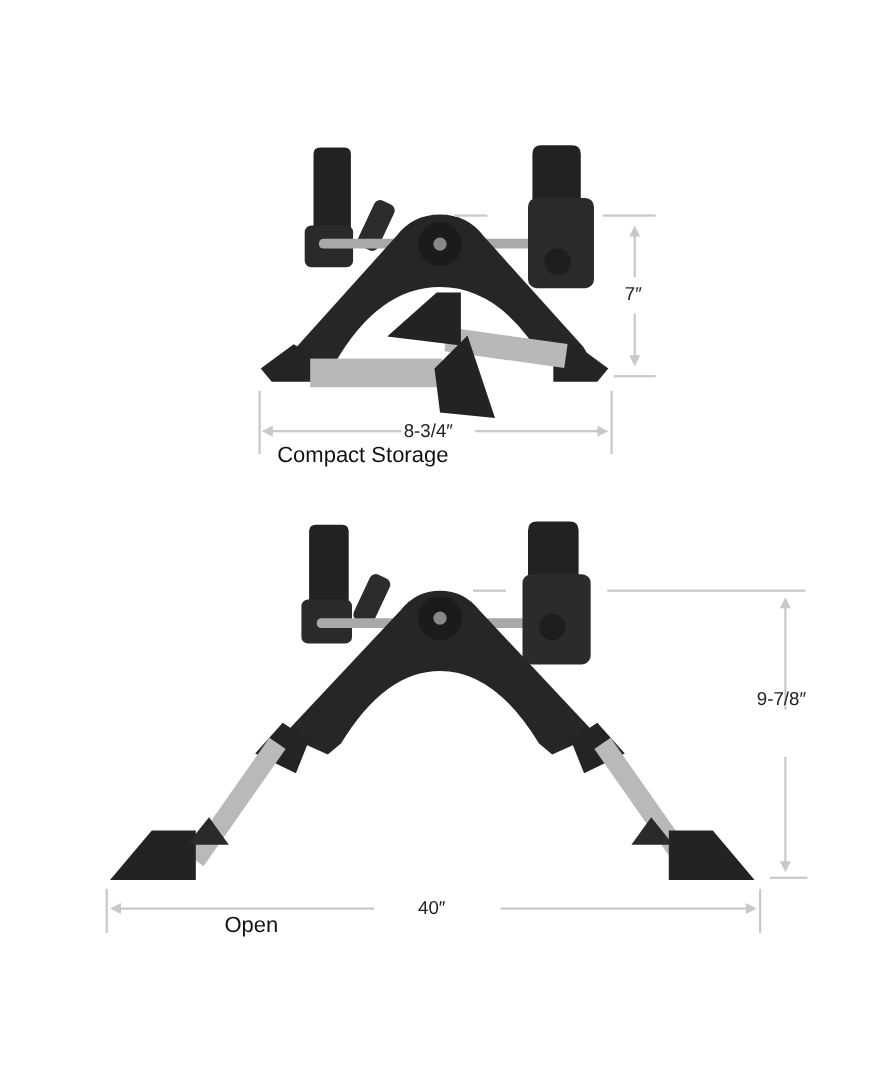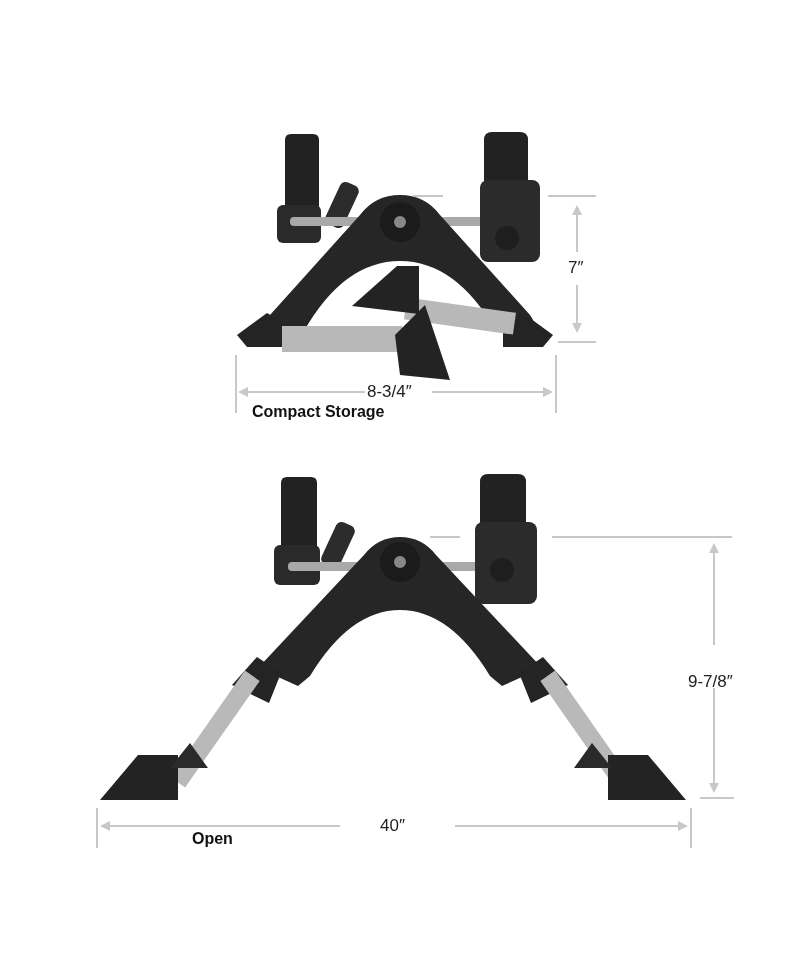--- a/index.html
+++ b/index.html
@@ -1,20 +1,20 @@
 <!DOCTYPE html>
 <html><head>
 <meta charset="utf-8">
 <style>
   html, body { margin:0; padding:0; background:#ffffff; }
   body { width:800px; height:977px; position:relative; overflow:hidden;
          font-family:"Liberation Sans", "DejaVu Sans", sans-serif; }
   .dim-line { position:absolute; background:#c8c8c8; }
   .dim-text { position:absolute; color:#222; font-size:17px; white-space:nowrap; }
-  .caption { position:absolute; color:#111; font-weight:bold; font-size:16px; white-space:nowrap; }
+  .caption { position:absolute; color:#111; font-weight:normal; font-size:20px; white-space:nowrap; }
   svg { position:absolute; left:0; top:0; }
 </style>
 </head>
 <body>
 
 <svg width="800" height="977">
 
   <g>
     <path d="M285 140 q0 -6 6 -6 h22 q6 0 6 6 v80 h-34 z" fill="#222"></path>
     <rect x="277" y="205" width="44" height="38" rx="6" fill="#2a2a2a"></rect>
@@ -90,20 +90,20 @@
 <div class="dim-line" style="left:245px;top:391px;width:120px;height:2px;"></div>
 <div class="dim-line" style="left:432px;top:391px;width:115px;height:2px;"></div>
 <div class="dim-text" style="left:367px;top:382px;">8-3/4″</div>
 <div class="caption" style="left:252px;top:403px;">Compact Storage</div>
 
 <div class="dim-line" style="left:430px;top:536px;width:30px;height:2px;"></div>
 <div class="dim-line" style="left:552px;top:536px;width:180px;height:2px;"></div>
 <div class="dim-line" style="left:700px;top:797px;width:34px;height:2px;"></div>
 <div class="dim-line" style="left:713px;top:550px;width:2px;height:95px;"></div>
 <div class="dim-line" style="left:713px;top:688px;width:2px;height:100px;"></div>
-<div class="dim-text" style="left:688px;top:672px;text-align:right;">9-7/8″</div>
+<div class="dim-text" style="left:688px;top:626px;text-align:right;">9-7/8″</div>
 
 <div class="dim-line" style="left:96px;top:808px;width:2px;height:40px;"></div>
 <div class="dim-line" style="left:690px;top:808px;width:2px;height:40px;"></div>
 <div class="dim-line" style="left:105px;top:825px;width:235px;height:2px;"></div>
 <div class="dim-line" style="left:455px;top:825px;width:228px;height:2px;"></div>
 <div class="dim-text" style="left:380px;top:816px;">40″</div>
-<div class="caption" style="left:192px;top:830px;">Open</div>
+<div class="caption" style="left:204px;top:830px;">Open</div>
 
 </body></html>

